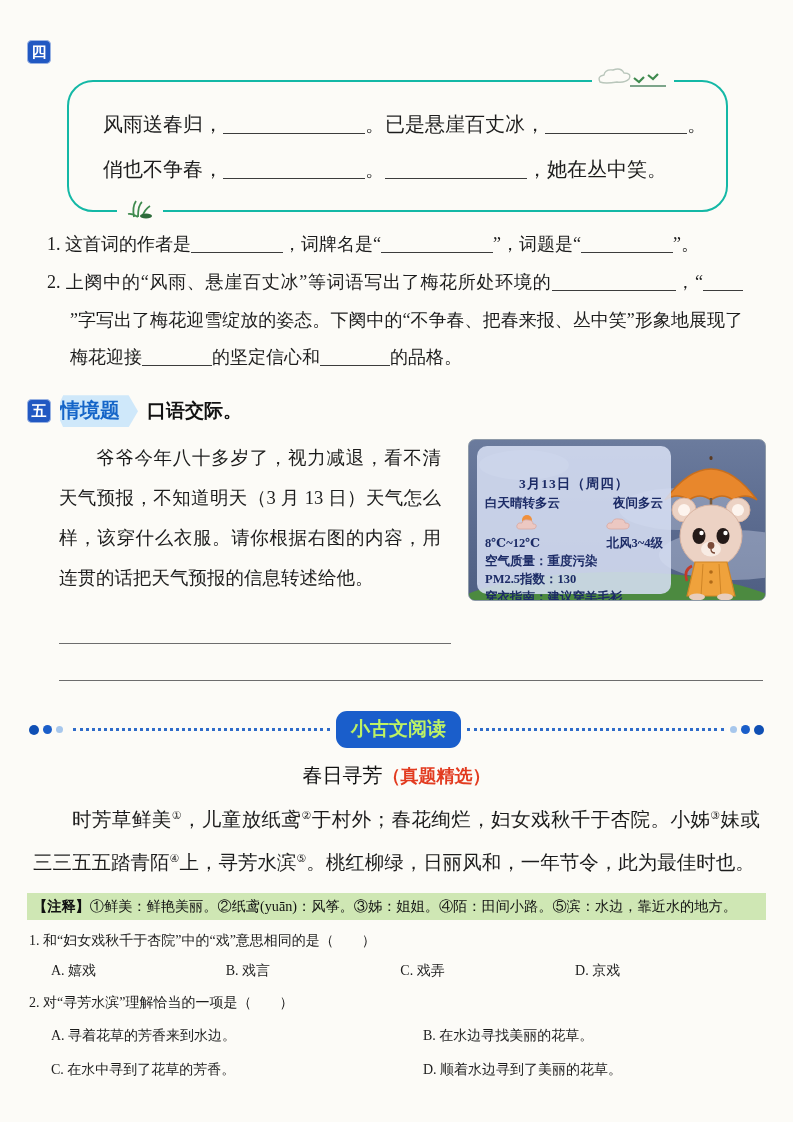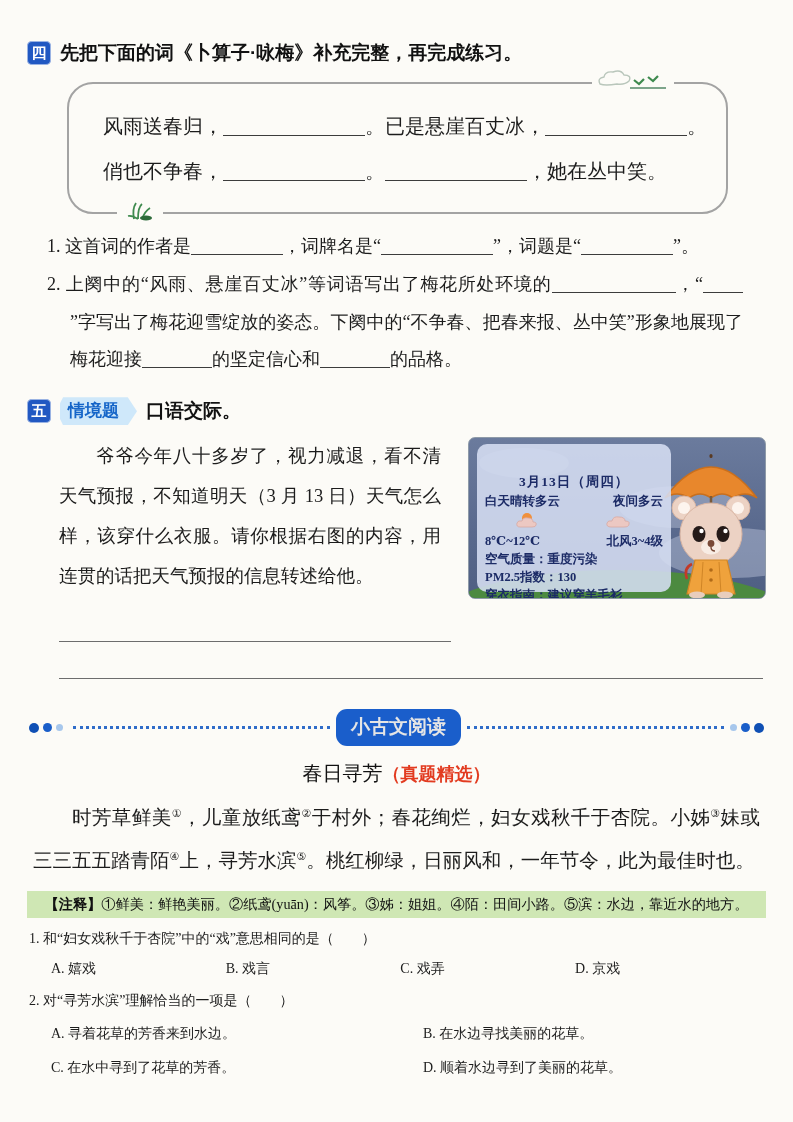--- a/index.html
+++ b/index.html
@@ -15,28 +15,28 @@
   .sec-head { display:flex; align-items:center; gap:9px; }
   .num-badge {
     width:24px; height:24px; flex:0 0 24px; background:#2158c2;
     border-radius:5px; color:#fff; font-family:"Liberation Sans",sans-serif;
     font-weight:700; font-size:15px; display:flex; align-items:center;
     justify-content:center; box-shadow:inset 0 0 0 1px rgba(255,255,255,.55);
   }
   .sec-title { font-family:"Liberation Sans","DejaVu Sans",sans-serif; font-weight:700; font-size:19px; color:#111; }
   .tag-badge {
     background:#cfe8fa; color:#1565c8; font-family:"Liberation Sans",sans-serif;
-    font-weight:700; font-size:17px; padding:2px 18px 3px 8px;
+    font-weight:700; font-size:20px; padding:2px 18px 3px 0;
     clip-path:polygon(4% 0,88% 0,100% 50%,88% 100%,4% 100%,0 78%,0 22%);
   }
 
   
   .poem-box {
     position:relative; margin:16px 38px 14px 40px;
-    border:2px solid #a3a3a3; border-radius:26px;
+    border:2px solid #14b8a6; border-radius:26px;
     padding:20px 26px 18px 34px;
   }
   .poem-line { font-size:20px; line-height:2.25; white-space:nowrap; }
   .deco { position:absolute; background:#fcfbf7; }
   .deco-birds { top:-14px; right:52px; padding:0 4px; }
   .deco-grass { bottom:-13px; left:48px; padding:0 3px; }
 
   
   .bl { display:inline-block; border-bottom:1.6px solid #3c3c3c; height:1.1em; vertical-align:-3px; }
   .w40{width:40px}.w70{width:70px}.w90{width:92px}
@@ -79,49 +79,48 @@
   .bear-svg { position:absolute; right:2px; bottom:0; }
 
   
   .divider { display:flex; align-items:center; margin:30px 2px 14px 2px; }
   .dot { border-radius:50%; display:inline-block; margin-right:4px; }
   .dot.d1{width:10px;height:10px;background:#0f4fb4;}
   .dot.d2{width:9px;height:9px;background:#1a5ec9;}
   .dot.d3{width:7px;height:7px;background:#a7c7ec;}
   .div-line { flex:1; border-top:3px dotted #2f6cc9; margin:0 6px; }
   .div-badge {
-    background:#1a5ecb; color:#e5e5e5; font-family:"Liberation Sans",sans-serif;
+    background:#1a5ecb; color:#bef264; font-family:"Liberation Sans",sans-serif;
     font-weight:700; font-size:19px; padding:5px 15px 6px; border-radius:11px;
   }
 
   
   .read-title { text-align:center; font-size:20px; margin-top:14px; }
   .read-title .main { font-family:"Liberation Sans",sans-serif; font-weight:400; color:#111; }
   .read-title .tag { color:#e23b20; font-size:18px; font-weight:700;text-align:center; }
   .passage { margin:10px 6px 0 6px; font-size:19.5px; line-height:2.2; text-align:justify; text-indent:2em; }
   .passage sup { font-size:11px; vertical-align:7px; }
   .notes {
     margin:8px 0 6px 0; background:#cfe7b4; padding:3px 6px;
-    font-size:14.2px; line-height:1.5; color:#111;text-align:center;
+    font-size:14.2px; line-height:1.5; color:#111;
   }
   .notes .lbl { font-family:"Liberation Sans",sans-serif; font-weight:700; }
   .read-q { margin:2px 2px 0 2px; font-size:14px; }
   .rq-stem { line-height:2.15; }
   .opt-row4 { display:flex; margin-left:22px; line-height:2.15; }
   .opt-row4 span { width:24.5%; }
   .opt-grid { display:grid; grid-template-columns:372px 1fr; margin-left:22px; line-height:2.45; }
 </style>
 </head>
 <body>
 
 <div class="page">
 
   <div class="sec-head">
     <span class="num-badge">四</span>
-    <span class="sec-title">先把下面的词《卜算子·咏梅》补充完整，再完成练习。</span>
   </div>
 
   <div class="poem-box">
     <span class="deco deco-birds">
       <svg width="74" height="22" viewBox="0 0 74 22">
         <path d="M4 14 q-3 -6 4 -7 q1 -6 9 -5 q8 -3 11 3 q8 0 5 6 q-4 4 -12 3 q-12 2 -17 0 z" fill="none" stroke="#b9c6bb" stroke-width="1.4"></path>
         <path d="M38 10 l5 4 l5 -5 M52 7 l5 4 l5 -5" fill="none" stroke="#3e8a4e" stroke-width="2.2"></path>
         <path d="M34 18 h36" stroke="#7da58b" stroke-width="2"></path>
       </svg>
     </span>

